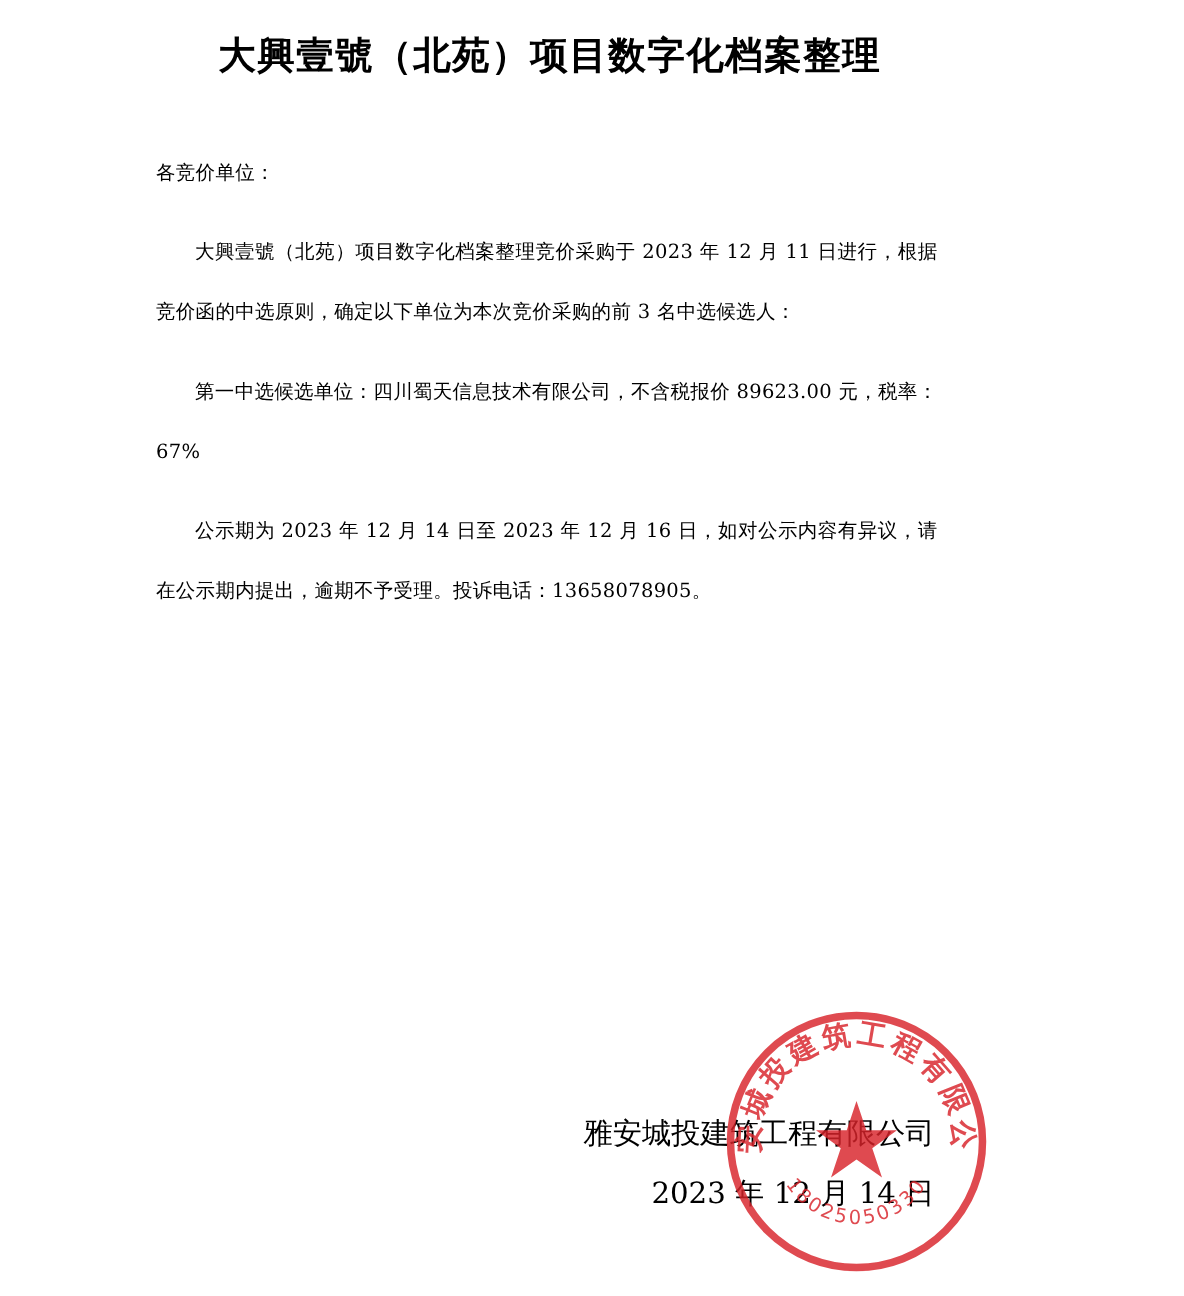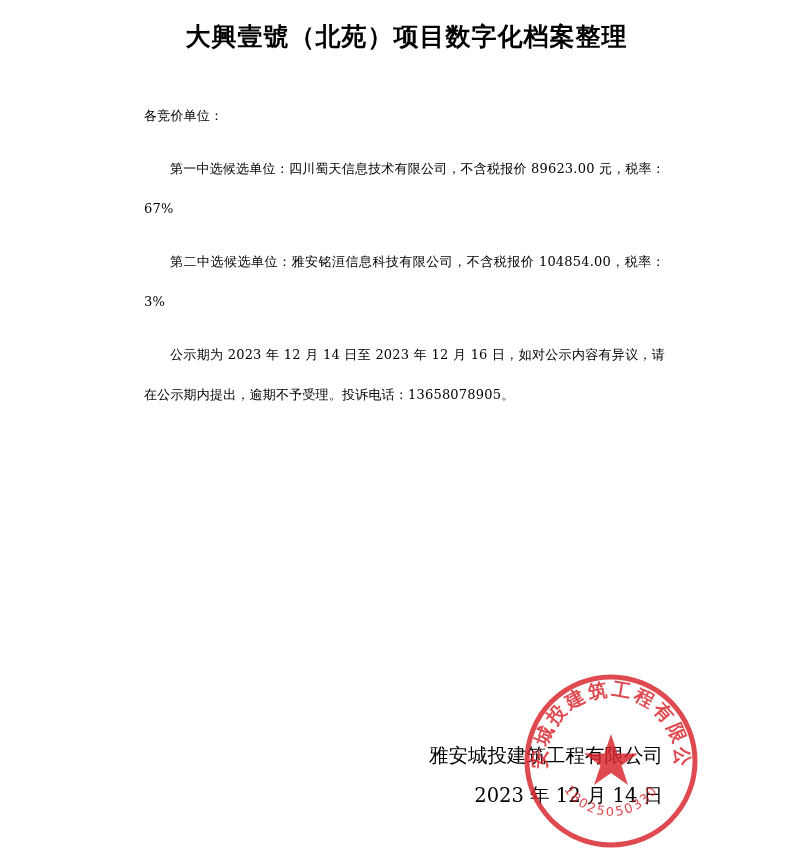--- a/index.html
+++ b/index.html
@@ -14,21 +14,20 @@
     font-family: "DejaVu Serif", "Liberation Serif", serif;
     color: #000000;
     overflow: hidden;
   }
   .page {
     position: relative;
     width: 733px;
     height: 864px;
     box-sizing: border-box;
     padding: 0;
-    margin-left: 40px;
   }
   .title {
     text-align: center;
     font-family: "DejaVu Sans", "Liberation Sans", sans-serif;
     font-weight: bold;
     font-size: 25px;
     line-height: 46px;
     letter-spacing: 1px;
     padding-top: 14px;
     color: #000;
@@ -85,22 +84,22 @@
 <body>
 
 <div class="page">
 
   <div class="title">
     <span class="line1">大興壹號（北苑）项目数字化档案整理</span>
   </div>
 
   <div class="body">
     <p class="noindent">各竞价单位：</p>
+    <p class="indent">大興壹號（北苑）项目数字化档案整理竞价采购于 2023 年 12 月 11 日进行，根据竞价函的中选原则，确定以下单位为本次竞价采购的前 3 名中选候选人：</p>
     <p class="indent">第一中选候选单位：四川蜀天信息技术有限公司，不含税报价 89623.00 元，税率：67%</p>
-    <p class="indent">第二中选候选单位：雅安铭洹信息科技有限公司，不含税报价 104854.00，税率：3%</p>
     <p class="indent">公示期为 2023 年 12 月 14 日至 2023 年 12 月 16 日，如对公示内容有异议，请在公示期内提出，逾期不予受理。投诉电话：13658078905。</p>
   </div>
 
   <div class="sign-block">
     <div>雅安城投建筑工程有限公司</div>
     <div>2023 年 12 月 14 日</div>
   </div>
 
   <div class="seal">
     <svg viewBox="0 0 178 178" width="178" height="178" xmlns="http://www.w3.org/2000/svg">

